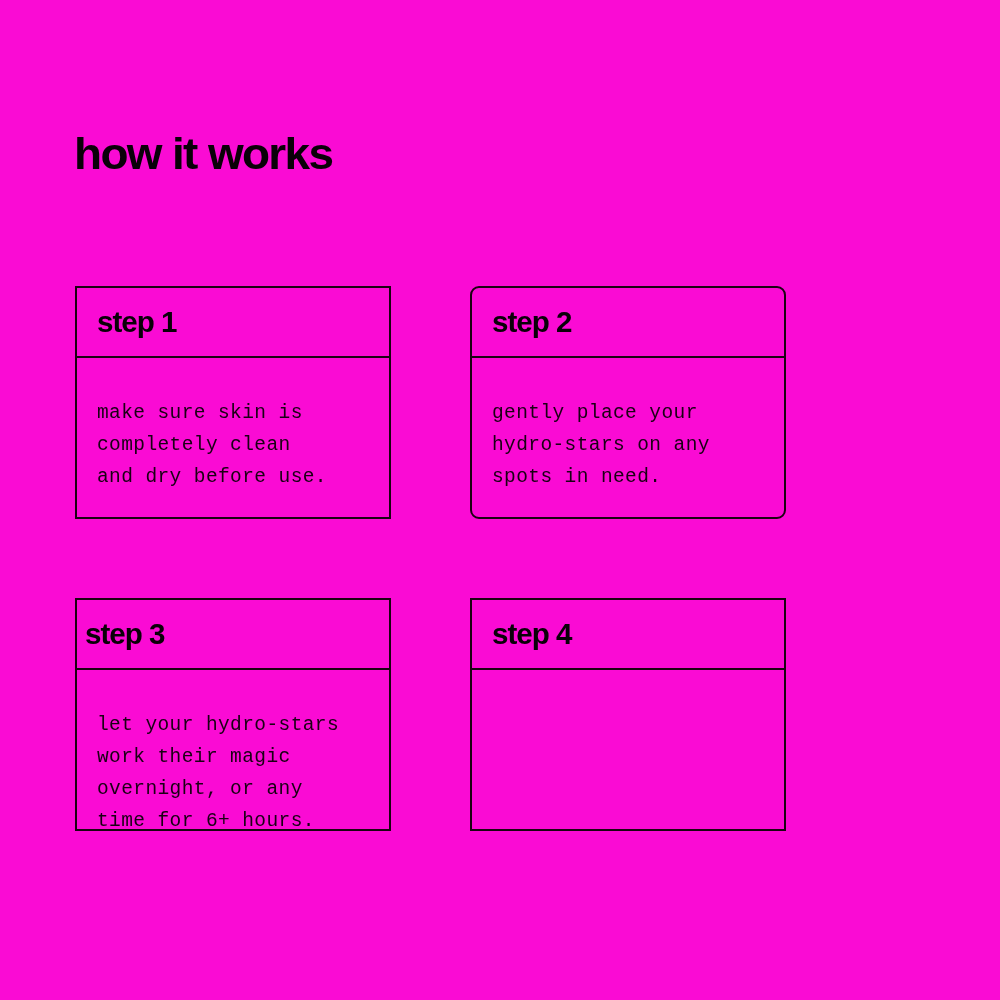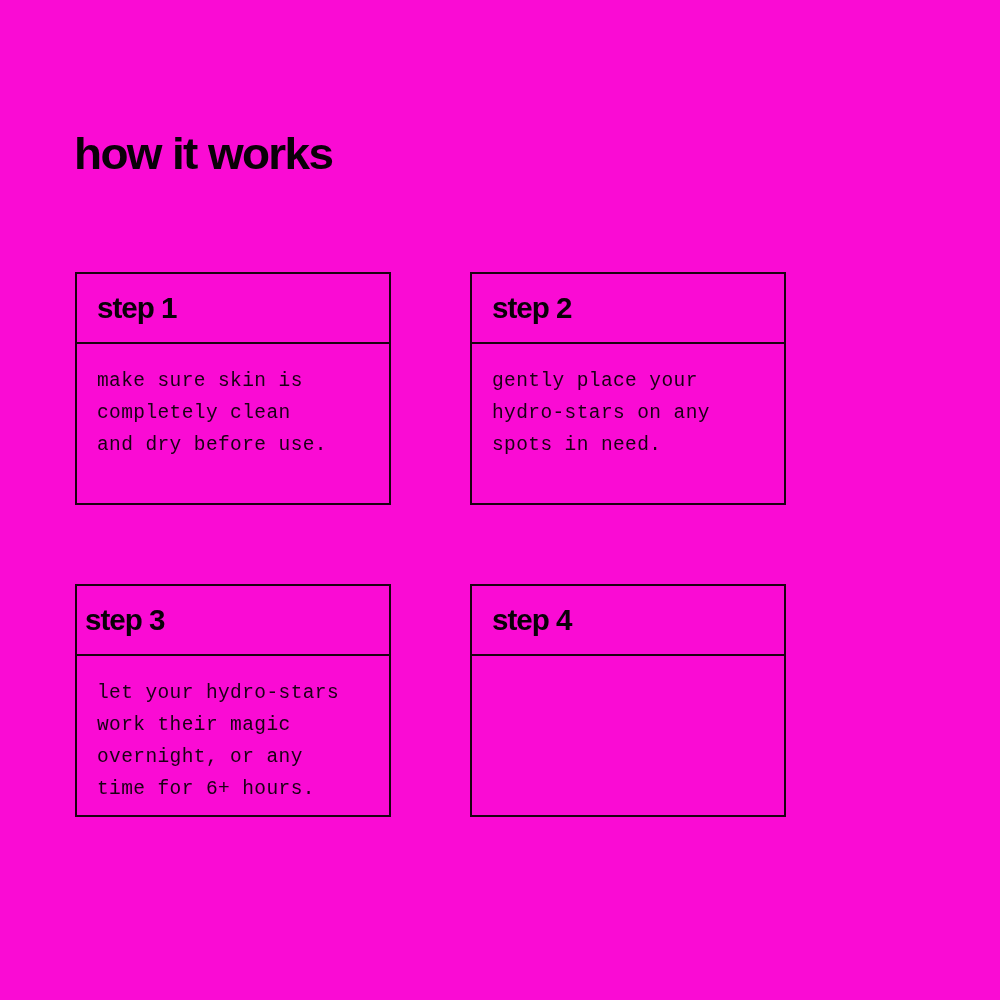--- a/index.html
+++ b/index.html
@@ -34,21 +34,21 @@
     line-height: 1.05;
     white-space: nowrap;
     transform: scaleX(1.02);
     transform-origin: left center;
   }
 
   
   .steps-grid {
     position: absolute;
     left: 75px;
-    top: 272px;
+    top: 286px;
     width: 711px;
     display: grid;
     grid-template-columns: 316px 316px;
     grid-template-rows: 233px 233px;
     column-gap: 79px;
     row-gap: 79px;
   }
 
   .step-card {
     border: 2px solid #1a0212;
@@ -76,21 +76,21 @@
     color: #0a0008;
     line-height: 1;
     white-space: nowrap;
     transform: scaleX(1.02);
     transform-origin: left center;
   }
 
   .step-card-body {
     flex: 1 1 auto;
     box-sizing: border-box;
-    padding: 21px 12px 0 20px;
+    padding: 39px 12px 0 20px;
   }
 
   .step-card-text {
     font-family: "Liberation Mono", "DejaVu Sans Mono", monospace;
     font-size: 19.5px;
     line-height: 32px;
     letter-spacing: 0.4px;
     color: #190014;
     white-space: pre-line;
     margin: 0;
@@ -109,21 +109,21 @@
       <div class="step-card-header" style="border-bottom-color: rgb(26, 2, 18);">
         <span class="step-card-title">step 1</span>
       </div>
       <div class="step-card-body">
         <p class="step-card-text">make sure skin is
 completely clean
 and dry before use.</p>
       </div>
     </div>
 
-    <div class="step-card" style="border-color: rgb(26, 2, 18);">
+    <div class="step-card" style="border-color: rgb(26, 2, 18); border-radius: 9px;">
       <div class="step-card-header" style="border-bottom-color: rgb(26, 2, 18);">
         <span class="step-card-title">step 2</span>
       </div>
       <div class="step-card-body">
         <p class="step-card-text">gently place your
 hydro-stars on any
 spots in need.</p>
       </div>
     </div>
 

